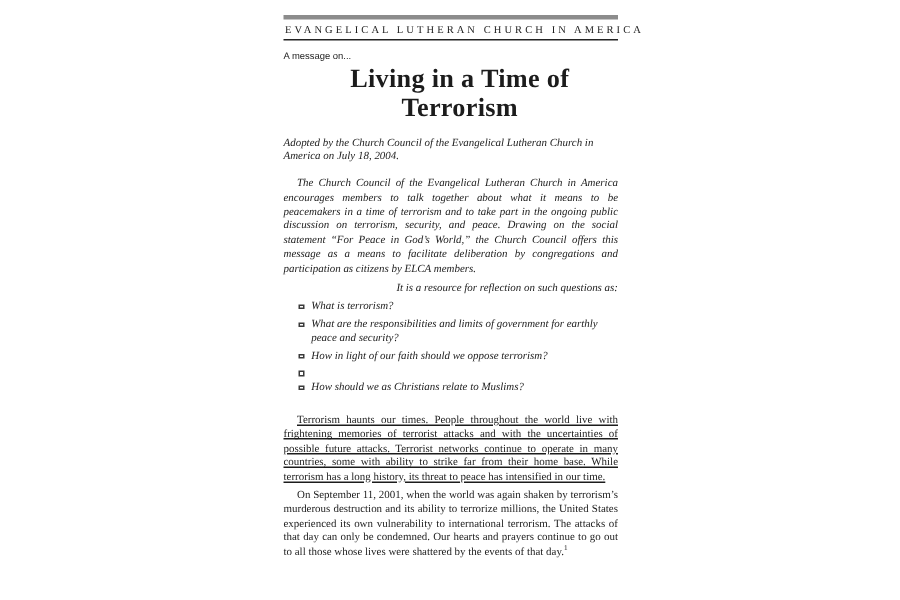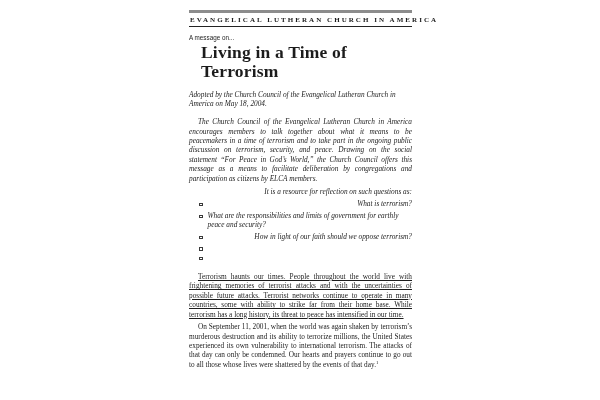--- a/index.html
+++ b/index.html
@@ -19,21 +19,21 @@
     position: absolute;
     left: 189px;
     top: 10px;
     width: 223px;
   }
   .rule-top {
     height: 3px;
     background: var(--rule-top, #8c8c8c);
   }
   .masthead-text {
-    font-weight: bold;
+    font-weight: normal;
     font-size: 7px;
     letter-spacing: 2.05px;
     white-space: nowrap;
     padding: 2.5px 0 2px 1px;
     color: var(--ink, #1c1c1c);
   }
   .rule-bottom {
     height: 1.2px;
     background: var(--rule-bottom, #222222);
   }
@@ -42,20 +42,21 @@
     font-size: 6.3px;
     margin-top: 7px;
     color: var(--ink, #1c1c1c);
   }
   .title {
     font-size: 17.5px;
     line-height: 19.5px;
     font-weight: bold;
     margin: 2px 0 0 12px;
     letter-spacing: 0.2px;
+    text-align: center;
   }
   .adopted {
     font-style: italic;
     font-size: 7.3px;
     line-height: 9.2px;
     margin: 8px 0 0 0;
   }
   .body {
     font-size: 7.3px;
     line-height: 9.4px;
@@ -73,21 +74,20 @@
     padding: 0 0 0 10px;
     font-style: italic;
     font-size: 7.3px;
     line-height: 8.8px;
   }
   .questions li {
     display: flex;
     gap: 5px;
     align-items: flex-start;
     margin-top: 3.2px;
-    justify-content: space-between;
   }
   .sq {
     flex: none;
     width: 3.5px;
     height: 3.5px;
     border: 1px solid #3a3a3a;
     box-sizing: border-box;
     margin-top: 2.4px;
   }
   .p1 { margin-top: 12px; text-decoration: underline; }
@@ -106,21 +106,21 @@
   <header>
     <div class="rule-top"></div>
     <div class="masthead-text">EVANGELICAL LUTHERAN CHURCH IN AMERICA</div>
     <div class="rule-bottom"></div>
   </header>
 
   <div class="kicker">A message on...</div>
 
   <h1 class="title">Living in a Time of Terrorism</h1>
 
-  <p class="adopted">Adopted by the Church Council of the Evangelical Lutheran Church in America on May 18, 2004.</p>
+  <p class="adopted">Adopted by the Church Council of the Evangelical Lutheran Church in America on July 18, 2004.</p>
 
   <p class="body italic indent justify intro">The Church Council of the Evangelical Lutheran Church in America encourages members to talk together about what it means to be peacemakers in a time of terrorism and to take part in the ongoing public discussion on terrorism, security, and peace. Drawing on the social statement “For Peace in God’s World,” the Church Council offers this message as a means to facilitate deliberation by congregations and participation as citizens by ELCA members.</p>
 
   <p class="body italic indent lead">It is a resource for reflection on such questions as:</p>
 
   <ul class="questions">
     <li>
       <span class="sq"></span>
       <span>What is terrorism?</span>
     </li>
@@ -130,20 +130,21 @@
     </li>
     <li>
       <span class="sq"></span>
       <span>How in light of our faith should we oppose terrorism?</span>
     </li>
     <li>
       <span class="sq"></span>
     </li>
     <li>
       <span class="sq"></span>
+      <span>How should we as Christians relate to Muslims?</span>
     </li>
   </ul>
 
   <p class="body indent justify p1">Terrorism haunts our times. People throughout the world live with frightening memories of terrorist attacks and with the uncertainties of possible future attacks. Terrorist networks continue to operate in many countries, some with ability to strike far from their home base. While terrorism has a long history, its threat to peace has intensified in our time.</p>
 
   <p class="body indent justify p2"><span>On September 11, 2001, when the world was again shaken by terrorism’s murderous destruction and its ability to terrorize millions, the United States experienced its own vulnerability to international terrorism. The attacks of that day can only be condemned. Our hearts and prayers continue to go out to all those whose lives were shattered by the events of that day.</span><sup>1</sup></p>
 
 </div>
 
 </body></html>

